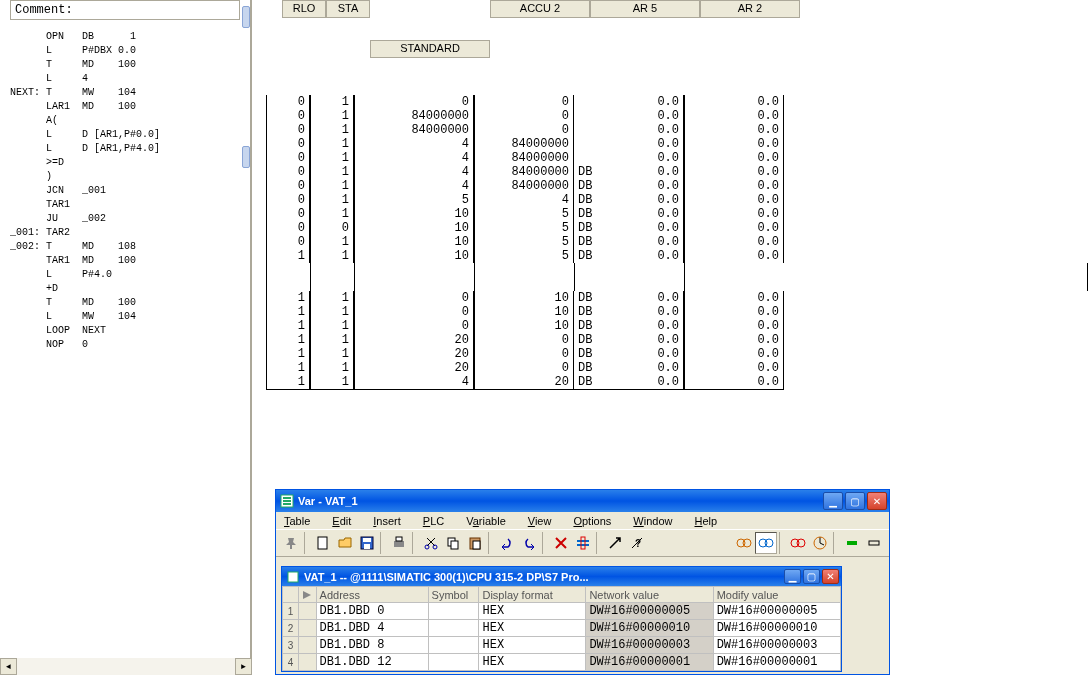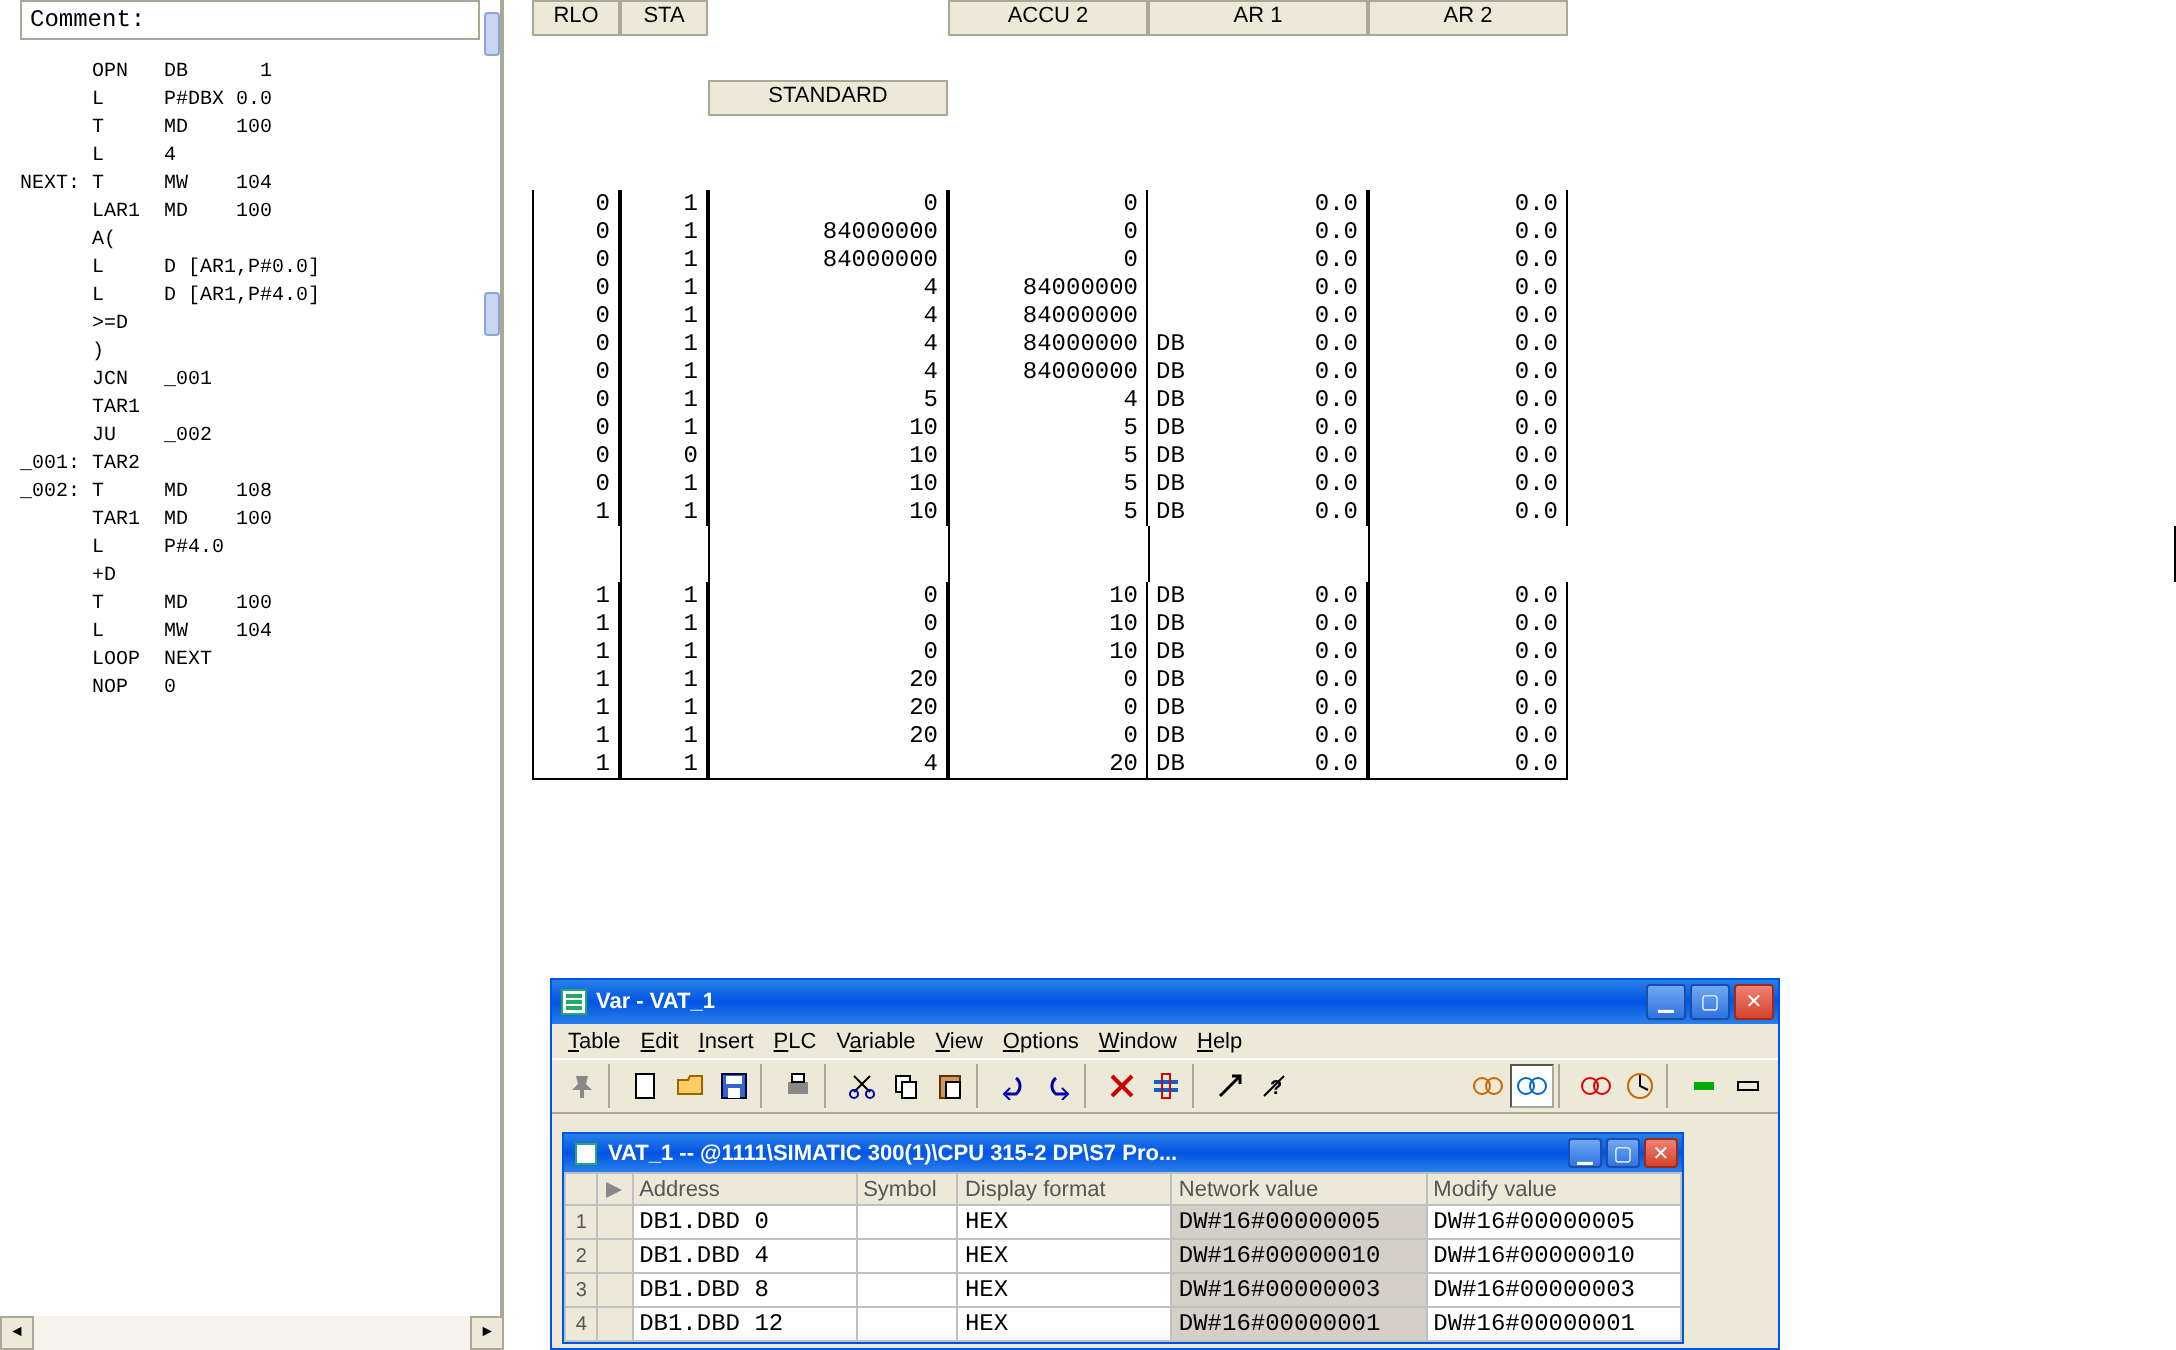--- a/index.html
+++ b/index.html
@@ -15,38 +15,38 @@
   .hscroll .track { flex: 1; height: 17px; background: #f5f3ec; }
   
   
   .left-vscroll { position: absolute; right: 0; top: 0; width: 8px; height: 100%; }
   .vnub { position: absolute; width: 8px; height: 22px; background: #c7d6ee; border: 1px solid #8aa5d6; border-radius: 2px; }
 
   
   .right-panel { position: absolute; left: 266px; top: 0; width: 822px; }
   .status-header { display: flex; font-family: Verdana, sans-serif; font-size: 11px; }
   .status-header > div { border: 1px solid #aca899; background: #ece9d8; text-align: center; padding: 1px 0; height: 18px; }
-  .col-rlo { width: 44px; } .col-sta { width: 44px; } .col-std { width: 120px; margin-top: 40px; } .col-acc2 { width: 100px; } .col-ar1 { width: 110px; } .col-ar2 { width: 100px; }
+  .col-rlo { width: 44px; margin-left: 16px; } .col-sta { width: 44px; } .col-std { width: 120px; margin-top: 40px; } .col-acc2 { width: 100px; } .col-ar1 { width: 110px; } .col-ar2 { width: 100px; }
   .status-rows { margin-top: 37px; }
   .status-rows .srow { display: flex; font-family: "Courier New", monospace; font-size: 12px; line-height: 14px; height: 14px; }
   .status-rows .c { border-left: 1px solid #000; border-right: 1px solid #000; padding: 0 4px 0 0; text-align: right; }
   .c.c1{width:44px;} .c.c2{width:44px;} .c.c3{width:120px;} .c.c4{width:100px;} .c.c5{width:40px;text-align:left;padding-left:4px;padding-right:0;border-left:none;border-right:none;} .c.c5b{width:70px;border-left:none;} .c.c6{width:100px;}
   .spacer-row { height: 28px; border-left:1px solid #000; border-right:1px solid #000; display:flex;}
   .spacer-row .sc{border-right:1px solid #000;} 
   .status-bottom-border { height:1px; background:#000; width:518px;}
 
   
   .vat-win { position: absolute; left: 275px; top: 489px; width: 615px; height: 186px; border: 1px solid #0054e3; background: #ece9d8; font-family: Tahoma, sans-serif; font-size: 11px; }
   .titlebar { height: 22px; background: linear-gradient(to bottom,#2a80ea 0%,#0054e3 50%,#2a80ea 100%); color: #fff; display: flex; align-items: center; padding: 0 2px 0 4px; }
   .titlebar .ico { width: 14px; height: 14px; margin-right: 4px; display:inline-flex; align-items:center; justify-content:center; }
   .titlebar .txt { flex: 1; font-weight: bold; }
   .winbtn { width: 20px; height: 18px; margin-left: 2px; border-radius: 2px; display:flex; align-items:center; justify-content:center; font-size:10px; color:#fff;}
   .winbtn.min,.winbtn.max{ background: linear-gradient(#6fa8f3,#2f73e0); border:1px solid #1b4ea8;}
   .winbtn.close{ background: linear-gradient(#f08176,#d5432b); border:1px solid #9d2b17;}
-  .menubar { display: flex; gap: 2px; padding: 2px 4px 1px 4px; font-family: Tahoma, sans-serif; font-size: 11px; }
+  .menubar { display: flex; gap: 14px; padding: 2px 4px 1px 4px; font-family: Tahoma, sans-serif; font-size: 11px; }
   .menubar span { padding: 1px 4px; }
   .menubar span u { text-decoration: underline; }
   .toolbar { display: flex; align-items: center; padding: 2px 4px; gap: 0; border-top:1px solid #fff; border-bottom:1px solid #aca899; height:28px;}
   .tbtn { width: 22px; height: 22px; display:flex; align-items:center; justify-content:center; border:1px solid transparent; font-size:12px; }
   .tsep { width: 6px; height: 22px; border-left:1px solid #aca899; margin: 0 2px; }
   .toolbar-right { margin-left: auto; display:flex; }
 
   .inner-win { position: absolute; left: 5px; top: 76px; width: 561px; border: 1px solid #0054e3; background: #fff; font-family: Tahoma, sans-serif; font-size: 11px; }
   .inner-win .titlebar{height:19px;}
   .inner-win .winbtn{width:17px;height:15px;}
@@ -99,21 +99,21 @@
     <div class="btn">►</div>
   </div>
 </div>
 
 <div class="right-panel">
   <div class="status-header">
     <div class="col-rlo">RLO</div>
     <div class="col-sta">STA</div>
     <div class="col-std">STANDARD</div>
     <div class="col-acc2">ACCU 2</div>
-    <div class="col-ar1">AR 1</div>
+    <div class="col-ar1">AR 5</div>
     <div class="col-ar2">AR 2</div>
   </div>
   <div class="status-rows" id="status-rows">
       <div class="srow">
     <div class="c c1">0</div>
     <div class="c c2">1</div>
     <div class="c c3">0</div>
     <div class="c c4">0</div>
     <div class="c c5"></div>
     <div class="c c5b">0.0</div>

